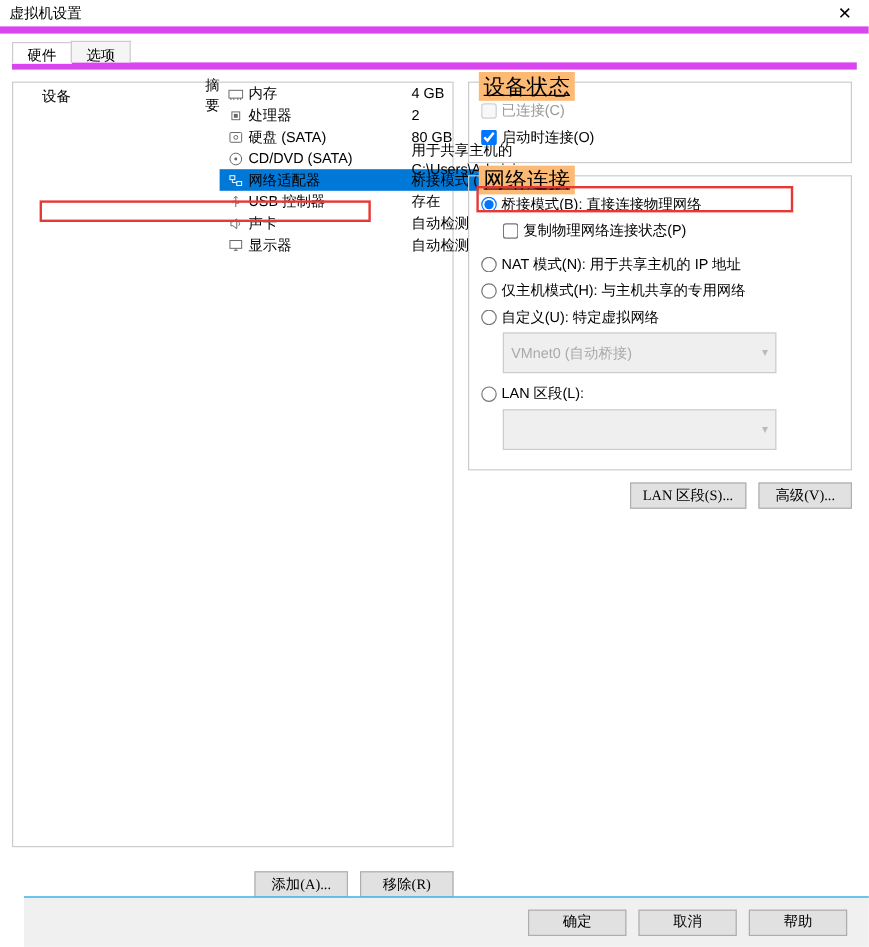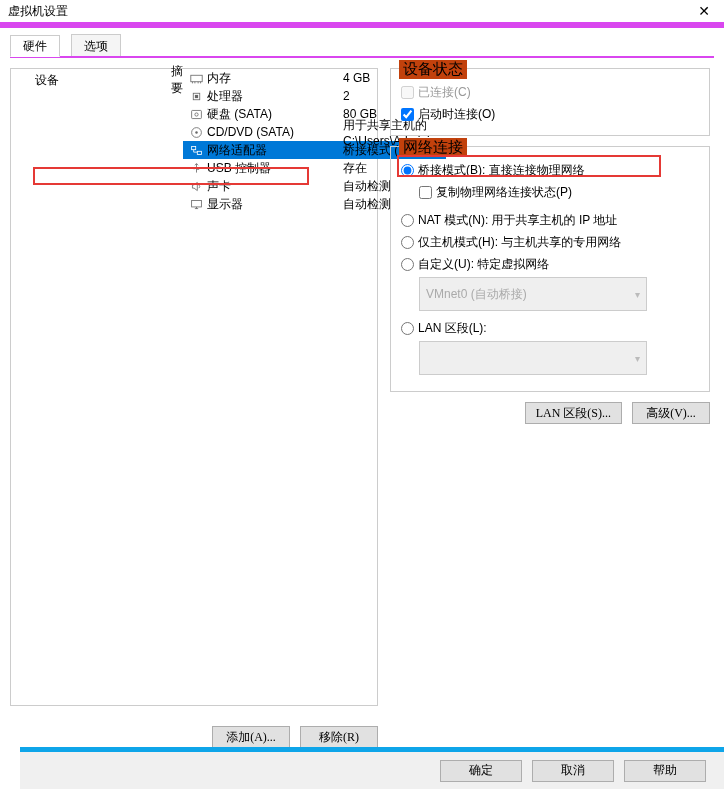--- a/index.html
+++ b/index.html
@@ -23,24 +23,23 @@
 .titlebar .close {
   width: 40px; height: 28px;
   display: flex; align-items: center; justify-content: center;
   font-size: 14px; cursor: default;
 }
 .content {
   padding: 6px 10px 10px 10px;
 }
 .tabs {
   display: flex;
-  border-bottom: 2px solid #d946ef;
+  border-bottom: 6px solid #d946ef;
   position: relative;
   height: 24px;
-  gap: 12px;
 }
 .tab {
   padding: 3px 12px;
   border: 1px solid #ccc;
   border-bottom: none;
   background: #f5f5f5;
   font-size: 12px;
   margin-right: -1px;
   position: relative;
 }
@@ -123,23 +122,24 @@
 .groupbox {
   border: 1px solid #ccc;
   padding: 12px 10px 10px 10px;
   margin-bottom: 10px;
   position: relative;
 }
 .groupbox-title {
   position: absolute;
   top: -9px;
   left: 8px;
-  background: #c2410c;
+  background: #fdba74;
   padding: 0 4px;
-  font-size: 15px;
+  font-size: 18px;
+  text-decoration: underline;
 }
 .checkbox-row, .radio-row {
   display: flex;
   align-items: center;
   gap: 4px;
   height: 22px;
   font-size: 12px;
 }
 .indent { padding-left: 18px; }
 .checkbox-row input, .radio-row input { margin: 0; }
@@ -167,21 +167,21 @@
 .right-buttons {
   display: flex;
   justify-content: flex-end;
   gap: 10px;
   margin-top: 8px;
 }
 .bottom-bar {
   position: absolute;
   bottom: 0; left: 0; right: 0;
   height: 42px;
-  border-top: 5px solid #0ea5e9;
+  border-top: 1px solid #0ea5e9;
   display: flex;
   justify-content: flex-end;
   align-items: center;
   gap: 10px;
   padding-right: 18px;
   background: #f0f0f0;
   margin-left: 20px;
 }
 .bottom-bar .btn { min-width: 82px; background:#e1e1e1; }
 .icon svg { width: 13px; height: 13px; }

